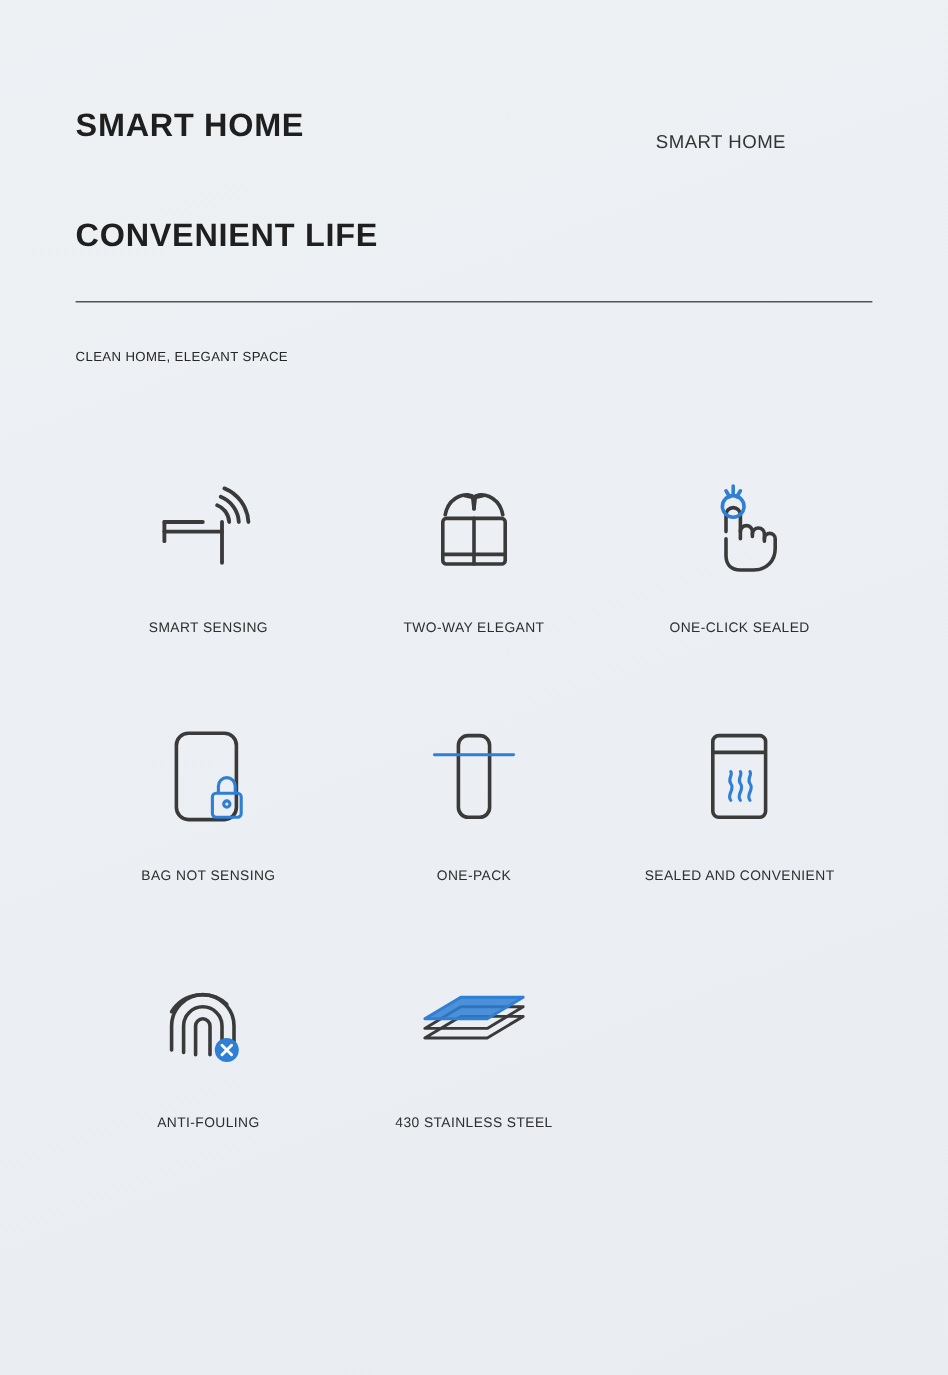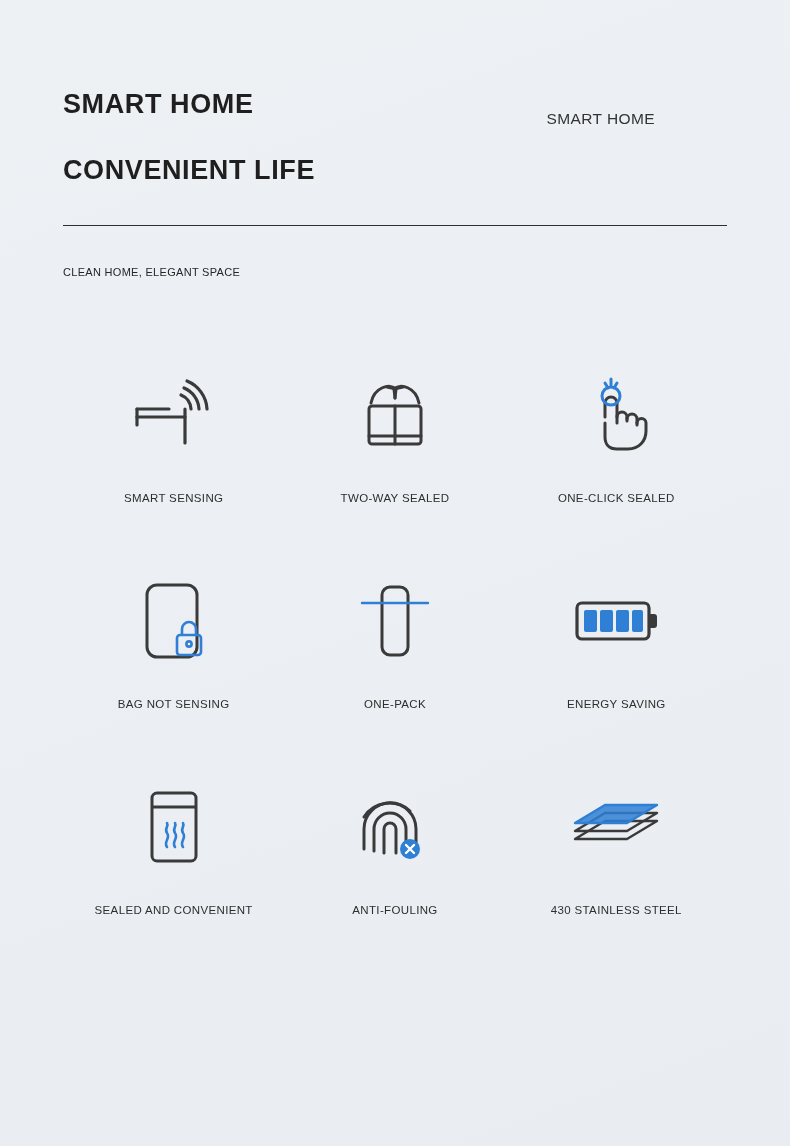--- a/index.html
+++ b/index.html
@@ -30,21 +30,21 @@
     width: 100%;
   }
   .title-line {
     font-size: 27px;
     font-weight: bold;
     letter-spacing: 0.6px;
     color: #1f1f1f;
     line-height: 1.05;
   }
   .title-line.second {
-    margin-top: 38px;
+    margin-top: 64px;
   }
   .brand-mark {
     position: absolute;
     right: 72px;
     top: 110px;
     font-size: 15.5px;
     letter-spacing: 0.4px;
     color: #333;
   }
   .rule {
@@ -131,21 +131,21 @@
             <rect x="29" y="41" width="52" height="38" rx="3"></rect>
             <path d="M55 41 V79"></path>
             <path d="M29 71 H81"></path>
             <path d="M31 38 C34 22, 50 18, 56 24"></path>
             <path d="M79 38 C76 22, 60 18, 54 24"></path>
             <path d="M56 24 l-9 -2 M56 24 l-1 9"></path>
             <path d="M54 24 l9 -2 M54 24 l1 9"></path>
           </g>
         </svg>
       </div>
-      <div class="cell-label">TWO-WAY SEALED</div>
+      <div class="cell-label">TWO-WAY ELEGANT</div>
     </div>
 
     <div class="cell">
       <div class="icon-box">
         <svg width="110" height="100" viewBox="0 0 110 100">
           <g fill="none" stroke="#3a3a3a" stroke-width="3" stroke-linecap="round" stroke-linejoin="round">
             <path d="M44 52 V38 a6 6 0 0 1 12 0 V58"></path>
             <path d="M56 52 a5 5 0 0 1 10 0 V56"></path>
             <path d="M66 54 a5 5 0 0 1 10 0 V60"></path>
             <path d="M76 58 a4.5 4.5 0 0 1 9 0 v8 c0 10 -7 18 -18 18 H56 c-8 0 -12 -5 -12 -12 V58"></path>
@@ -182,37 +182,20 @@
             <rect x="42" y="16" width="26" height="68" rx="8"></rect>
           </g>
           <g fill="none" stroke="#2f7fd4" stroke-width="2.4" stroke-linecap="round">
             <path d="M22 32 H88"></path>
           </g>
         </svg>
       </div>
       <div class="cell-label">ONE-PACK</div>
     </div>
 
-    <div class="cell">
-      <div class="icon-box">
-        <svg width="110" height="100" viewBox="0 0 110 100">
-          <g fill="none" stroke="#3a3a3a" stroke-width="3.2" stroke-linejoin="round">
-            <rect x="16" y="32" width="72" height="36" rx="5"></rect>
-            <path d="M88 43 h5 a3 3 0 0 1 3 3 v8 a3 3 0 0 1 -3 3 h-5 z" fill="#3a3a3a" stroke="none"></path>
-          </g>
-          <g fill="#2f7fd4">
-            <rect x="23" y="39" width="13" height="22" rx="2"></rect>
-            <rect x="39" y="39" width="13" height="22" rx="2"></rect>
-            <rect x="55" y="39" width="13" height="22" rx="2"></rect>
-            <rect x="71" y="39" width="11" height="22" rx="2"></rect>
-          </g>
-        </svg>
-      </div>
-      <div class="cell-label">ENERGY SAVING</div>
-    </div>
 
     <div class="cell">
       <div class="icon-box">
         <svg width="110" height="100" viewBox="0 0 110 100">
           <g fill="none" stroke="#3a3a3a" stroke-width="3" stroke-linejoin="round">
             <rect x="33" y="16" width="44" height="68" rx="5"></rect>
             <path d="M33 30 H77"></path>
           </g>
           <g fill="none" stroke="#2f7fd4" stroke-width="2.6" stroke-linecap="round">
             <path d="M48 70 c-4 -5 4 -9 0 -14 c-3 -4 2 -7 0 -10"></path>

